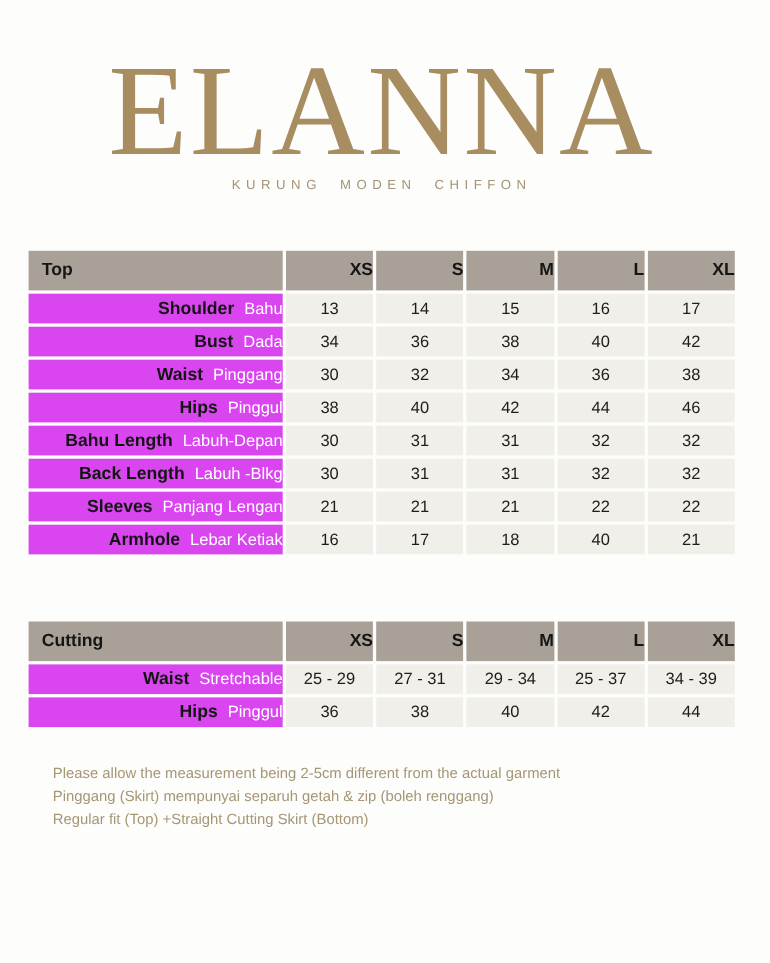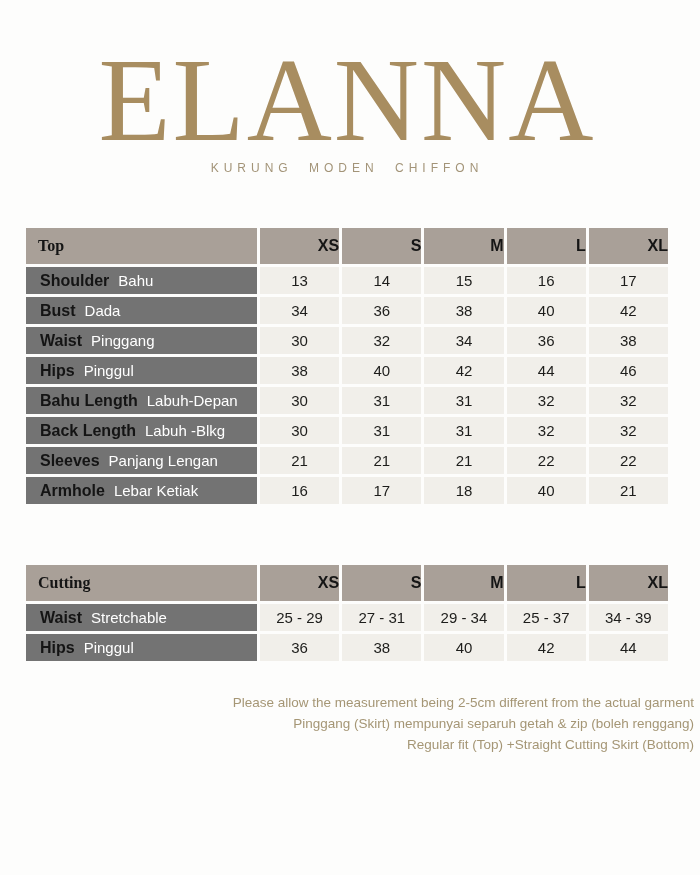--- a/index.html
+++ b/index.html
@@ -53,52 +53,52 @@
     height:36px;
     color:#151515;
     font-weight:bold;
     font-size:16px;
     text-align:right;
   }
   .size-table thead th.lbl{
     text-align:left;
     padding-left:12px;
     width:219px;
-    font-family:Liberation Serif, serif;
   }
   .size-table tbody td{
     height:27px;
     background:#f1efea;
     text-align:center;
     color:#1d1d1b;
     font-size:15px;
   }
   .size-table tbody td.lbl{
-    background:#737373;
-    text-align:left;
-    padding-left:14px;
+    background:#d946ef;
+    text-align:right;
+    padding-left:0;
   }
   .row-label{
     font-weight:bold;
     color:#141414;
     font-size:16px;
   }
   .row-sublabel{
     color:#ffffff;
     font-size:15px;
     margin-left:9px;
   }
 
   
   .notes{
     margin-top:28px;
-    text-align:right;
+    text-align:left;
     color:#a59675;
     font-size:13.5px;
     line-height:21px;
+    margin-left:48px;
   }
 </style>
 </head>
 <body>
 
 <div class="page">
 
   <div class="brand-title">ELANNA</div>
 
   <div class="brand-subtitle">KURUNG MODEN CHIFFON</div>

